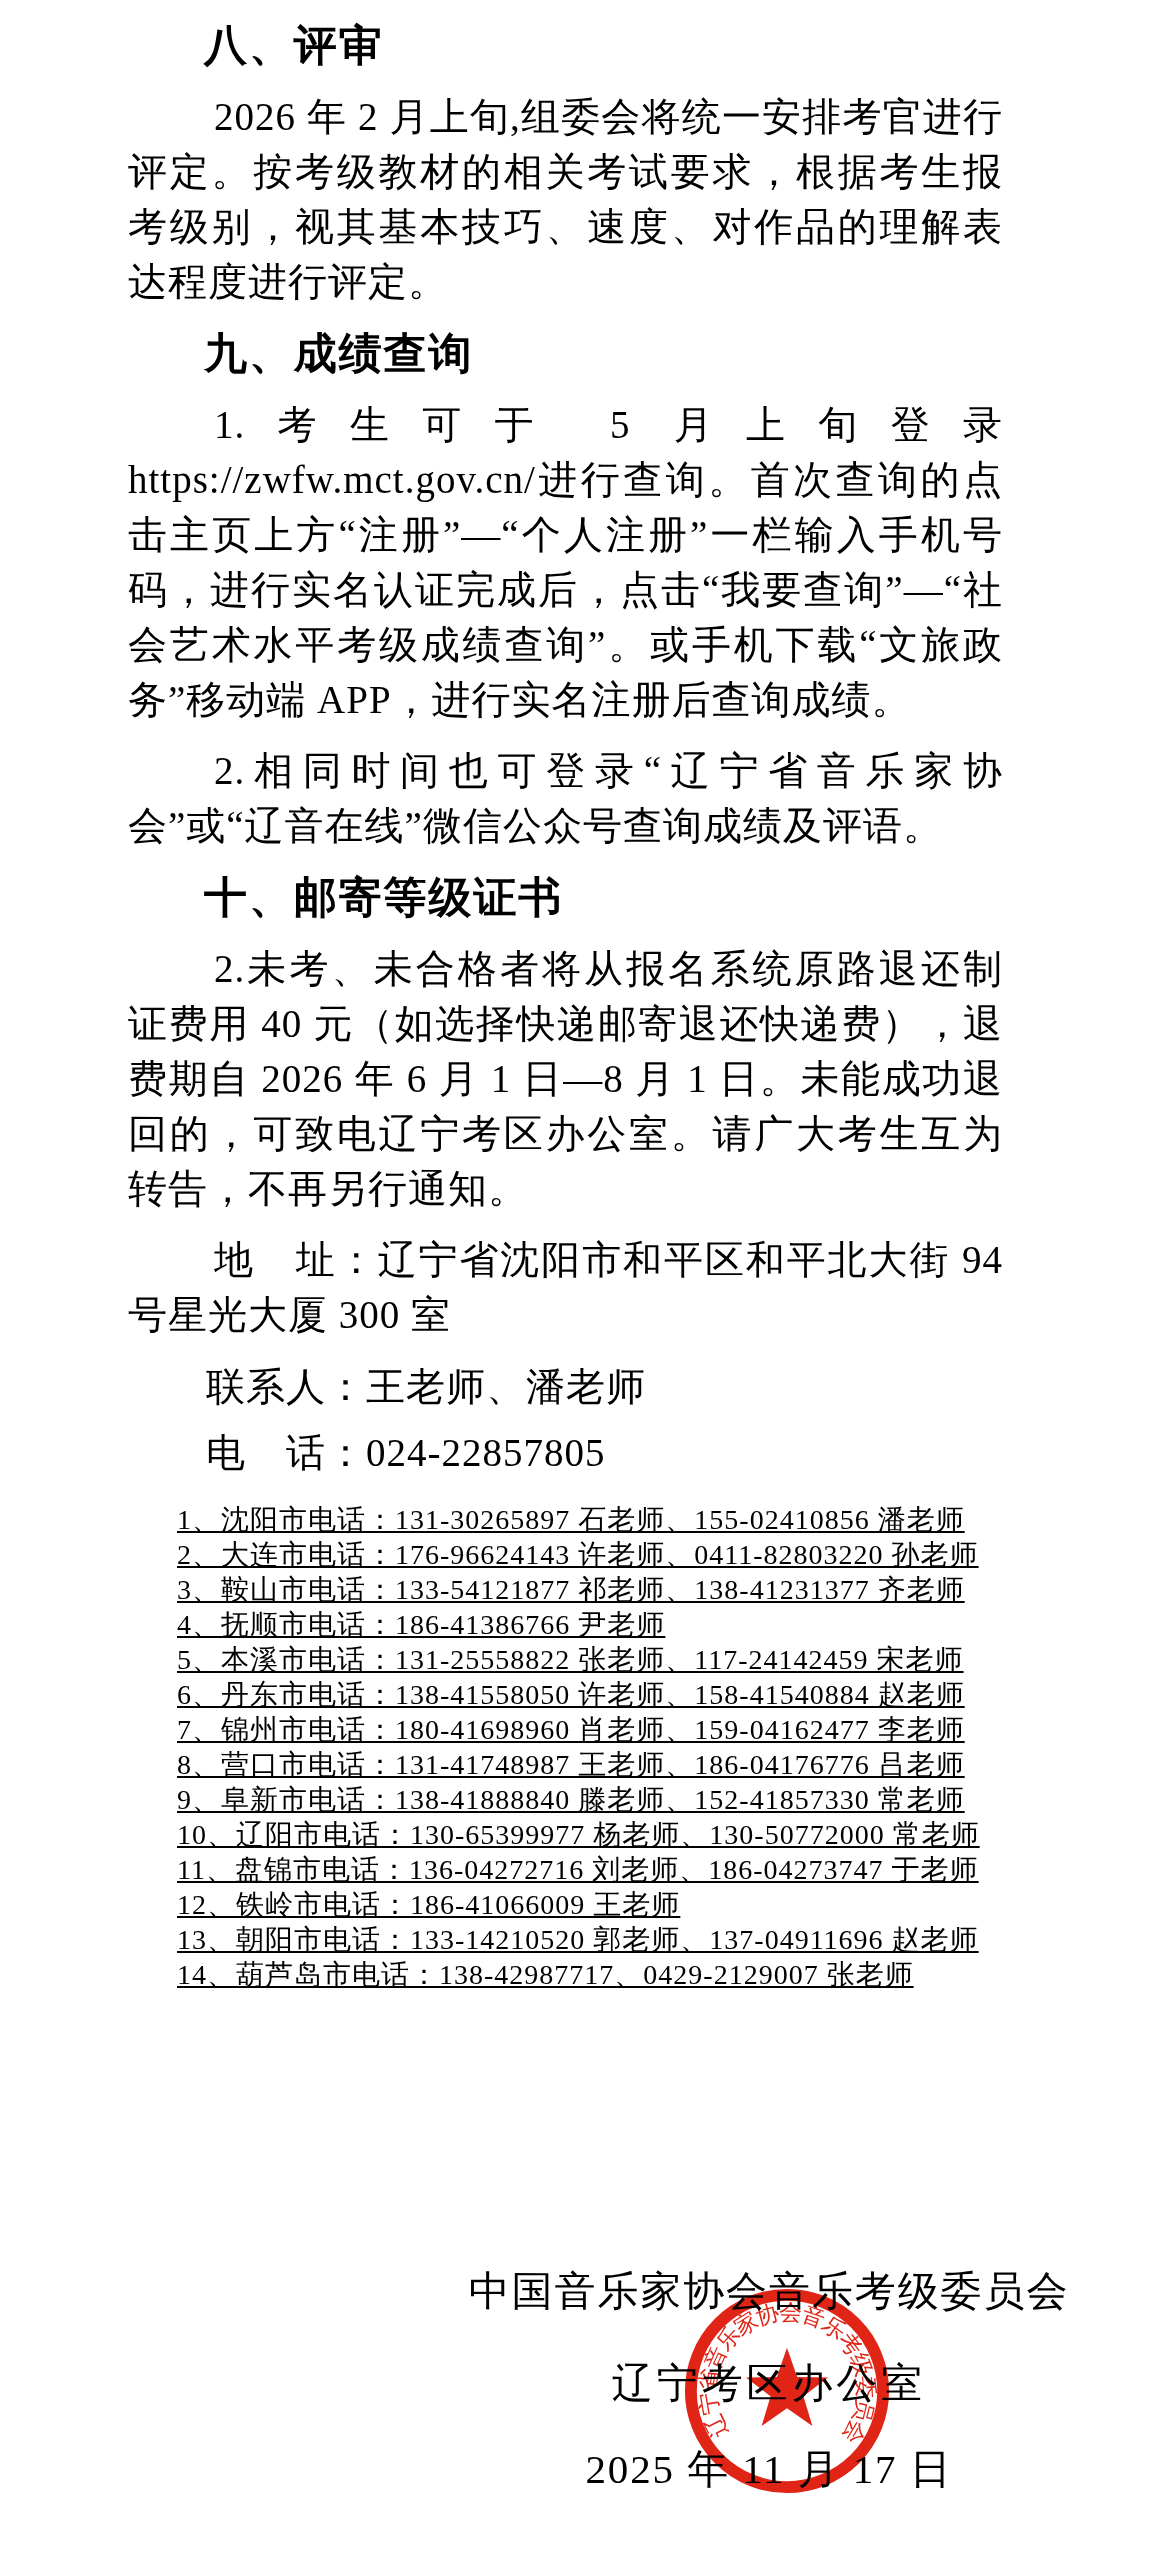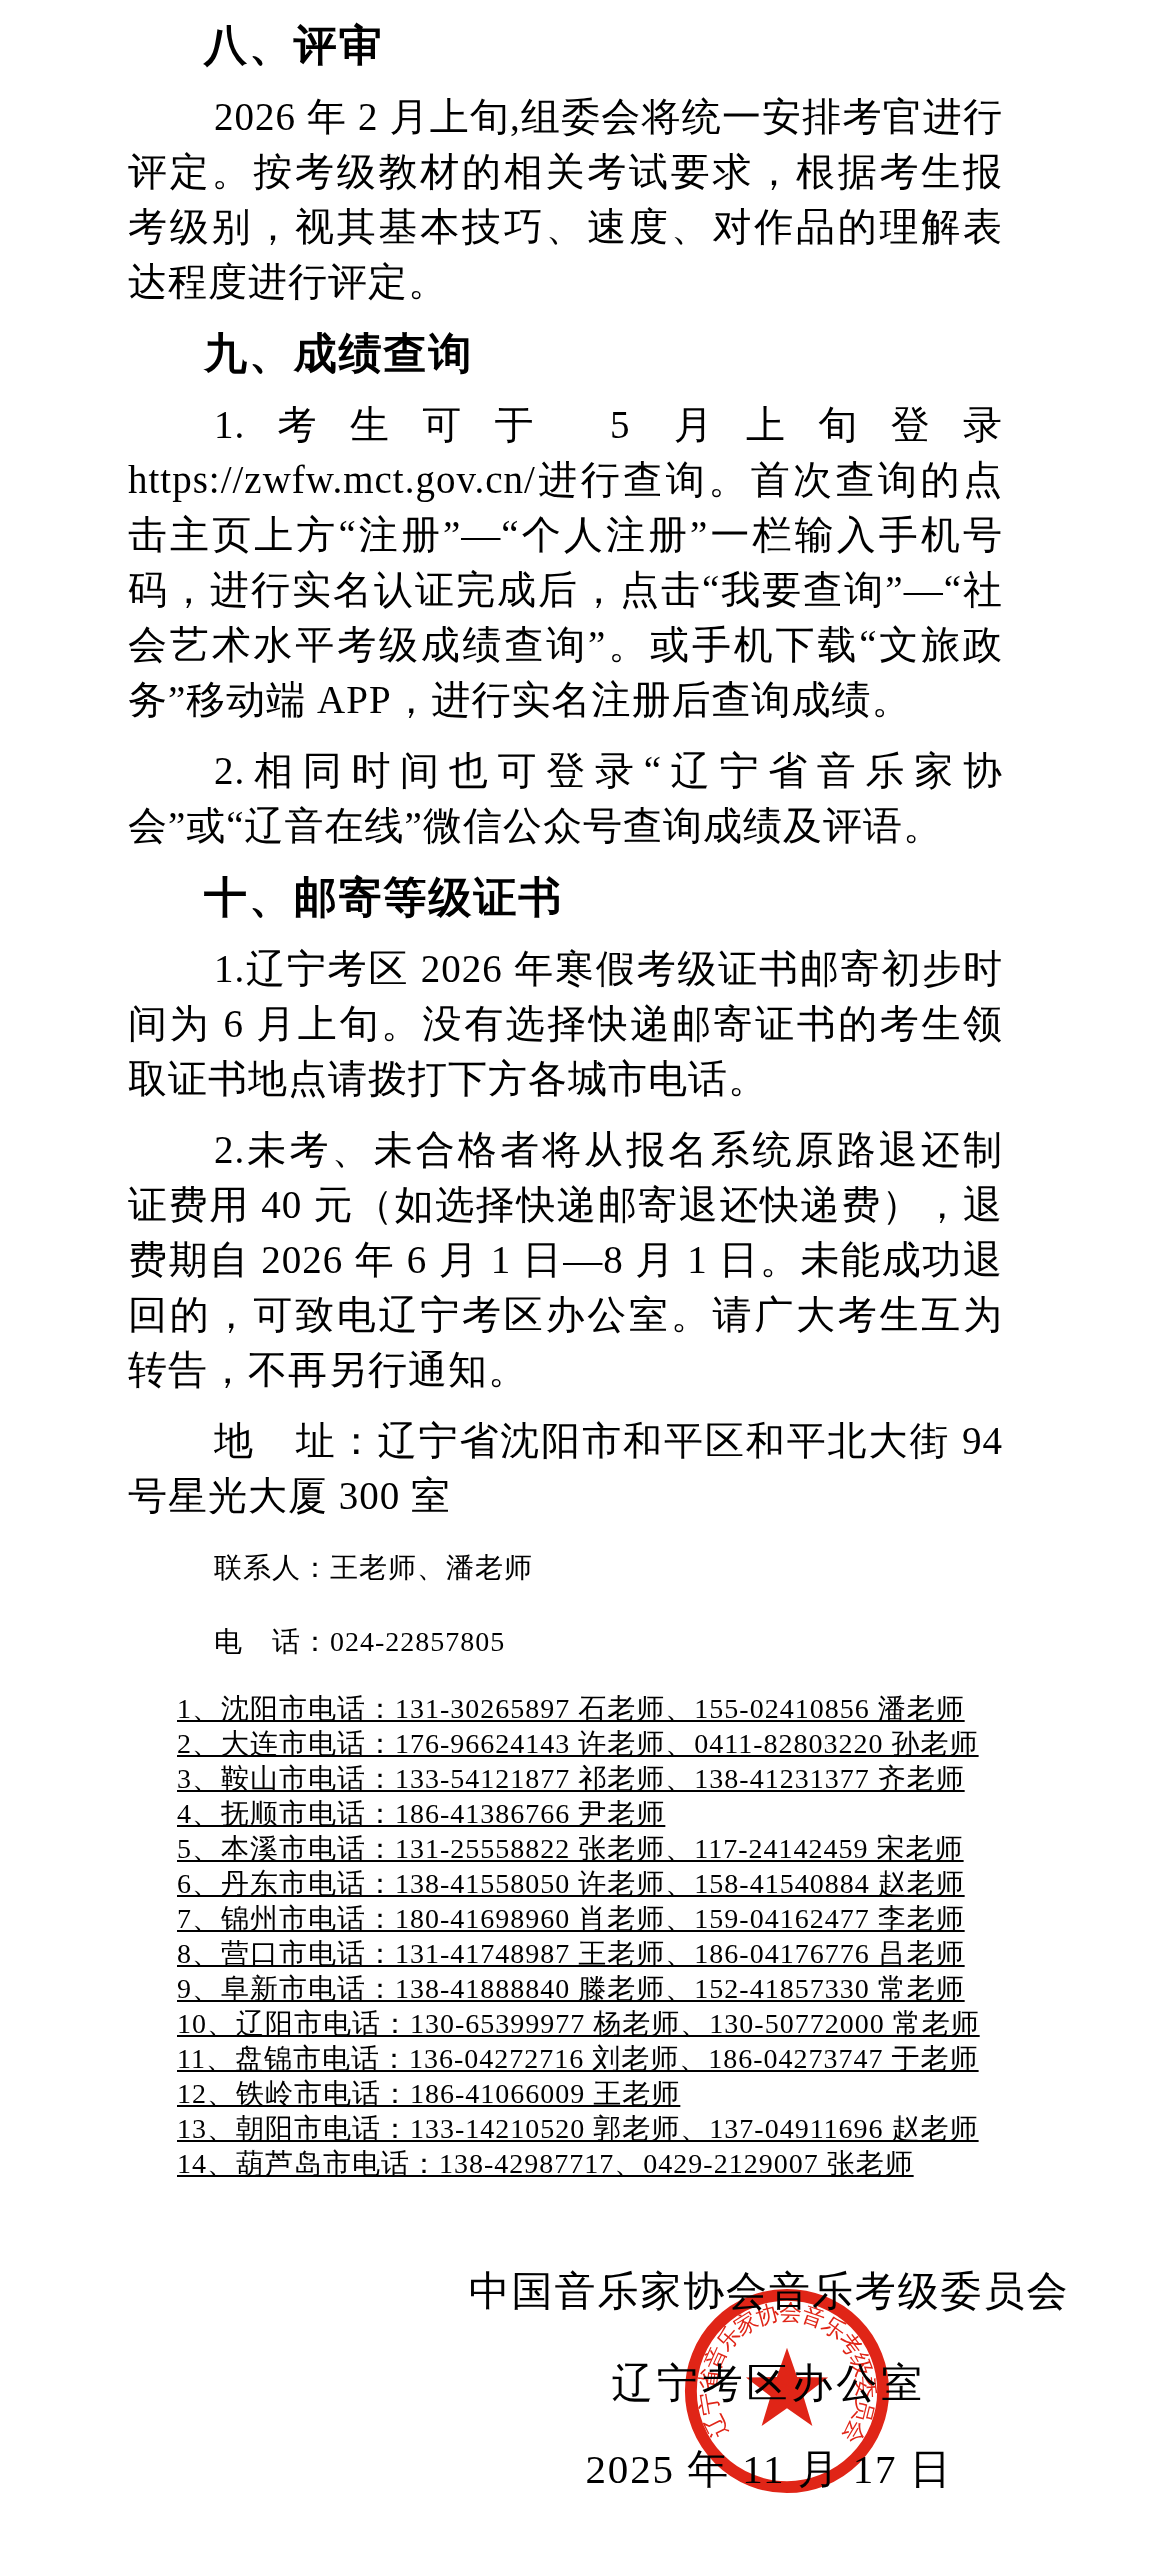--- a/index.html
+++ b/index.html
@@ -12,21 +12,21 @@
   .heading{
     font-family:"Liberation Sans","DejaVu Sans",sans-serif;
     font-weight:bold;font-size:43px;line-height:56px;
     margin:5.8px 0 3.9px 92px;letter-spacing:1.9px;
   }
   .para{
     font-size:39px;line-height:55px;margin:16px;
     text-align:justify;text-indent:86px;letter-spacing:1px;
   }
   .contact-line{
-    font-size:28px;line-height:58px;margin:16px;
+    font-size:39px;line-height:58px;margin:8px;
     text-indent:86px;letter-spacing:1px;
   }
   .phones{margin:19.5px 0 0 65px;text-decoration:underline;}
   .phone-line{
     font-size:28px;line-height:35px;letter-spacing:1px;
     white-space:nowrap;
   }
   .signature{
     position:absolute;left:366px;top:2266px;width:806px;
     text-align:center;z-index:2;
@@ -46,21 +46,20 @@
   <div class="content">
 
     <div class="heading">八、评审</div>
     <p class="para">2026 年 2 月上旬,组委会将统一安排考官进行评定。按考级教材的相关考试要求，根据考生报考级别，视其基本技巧、速度、对作品的理解表达程度进行评定。</p>
 
     <div class="heading">九、成绩查询</div>
     <p class="para">1.考生可于 5 月上旬登录 https://zwfw.mct.gov.cn/进行查询。首次查询的点击主页上方“注册”—“个人注册”一栏输入手机号码，进行实名认证完成后，点击“我要查询”—“社会艺术水平考级成绩查询”。或手机下载“文旅政务”移动端 APP，进行实名注册后查询成绩。</p>
     <p class="para">2.相同时间也可登录“辽宁省音乐家协会”或“辽音在线”微信公众号查询成绩及评语。</p>
 
     <div class="heading">十、邮寄等级证书</div>
-    <p class="para">1.辽宁考区 2026 年寒假考级证书邮寄初步时间为 6 月上旬。没有选择快递邮寄证书的考生领取证书地点请拨打下方各城市电话。</p>
     <p class="para">2.未考、未合格者将从报名系统原路退还制证费用 40 元（如选择快递邮寄退还快递费），退费期自 2026 年 6 月 1 日—8 月 1 日。未能成功退回的，可致电辽宁考区办公室。请广大考生互为转告，不再另行通知。</p>
 
     <p class="para">地　址：辽宁省沈阳市和平区和平北大街 94 号星光大厦 300 室</p>
     <p class="contact-line">联系人：王老师、潘老师</p>
     <p class="contact-line">电　话：024-22857805</p>
 
     <div class="phones">
       <div class="phone-line">1、沈阳市电话：131-30265897 石老师、155-02410856 潘老师</div>
       <div class="phone-line">2、大连市电话：176-96624143 许老师、0411-82803220 孙老师</div>
       <div class="phone-line">3、鞍山市电话：133-54121877 祁老师、138-41231377 齐老师</div>

